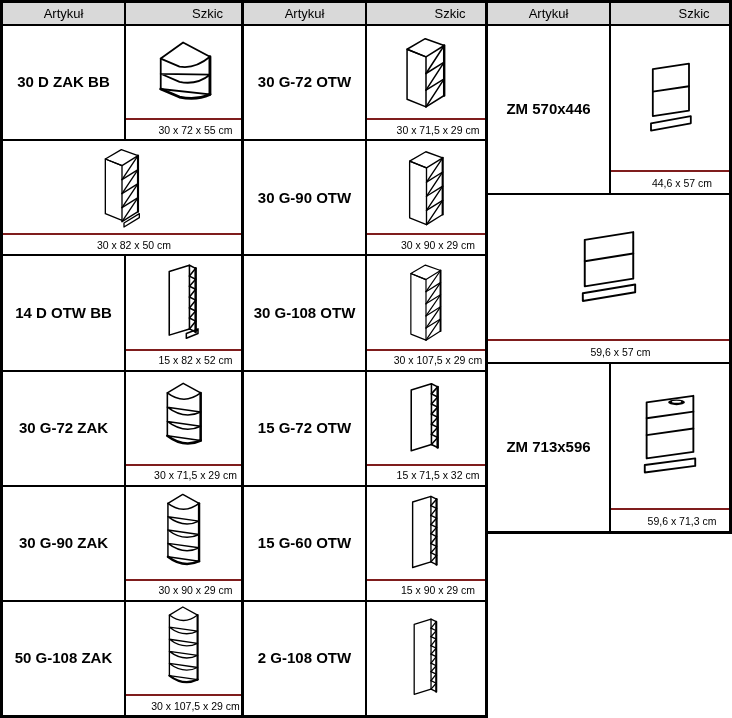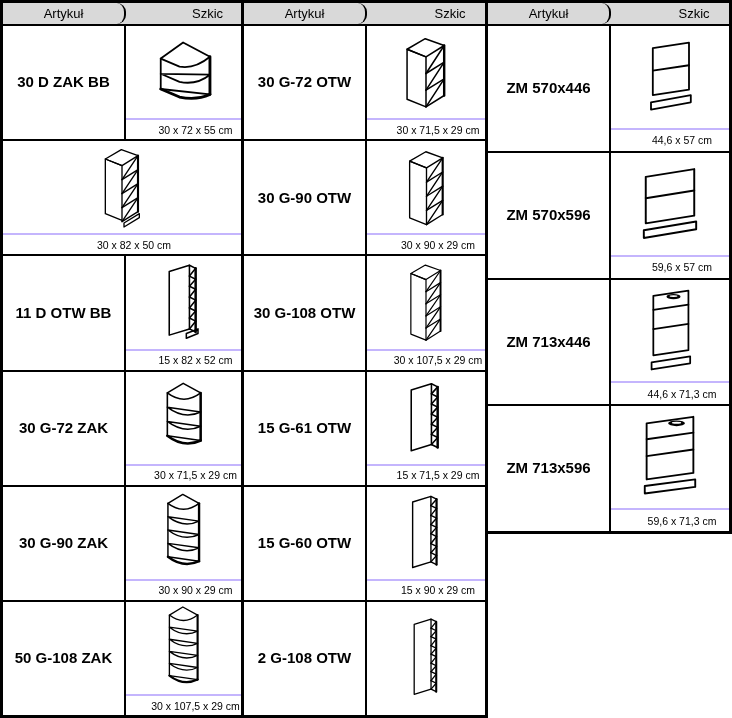--- a/index.html
+++ b/index.html
@@ -3,28 +3,28 @@
 <meta charset="utf-8">
 <style>
   html,body{margin:0;padding:0;background:#fff;}
   body{width:732px;height:718px;font-family:"Liberation Sans",sans-serif;color:#000;}
   .catalog{display:flex;align-items:flex-start;width:732px;}
   .sheet{box-sizing:border-box;border:3px solid #000;display:flex;flex-direction:column;background:#fff;}
   .s1{width:244px;height:718px;}
   .s2{width:247px;height:718px;margin-left:-3px;}
   .s3{width:247px;height:534px;margin-left:-3px;}
   .hdr{display:flex;height:21px;flex:none;background:#d9d9d9;}
-  .hc{width:121px;flex:none;border-right:2px solid #000;display:flex;align-items:center;justify-content:center;font-size:13px;border-radius:9px;}
+  .hc{width:121px;flex:none;border-right:2px solid #000;display:flex;align-items:center;justify-content:center;font-size:13px;}
   .hc2{flex:1;border-right:none;padding-left:48px;}
   .row{flex:1;display:flex;border-top:2px solid #000;min-height:0;}
   .art{width:121px;flex:none;border-right:2px solid #000;display:flex;align-items:center;justify-content:center;
        font-weight:bold;font-size:15px;text-align:center;line-height:1.1;}
   .sk{flex:1;display:flex;flex-direction:column;min-width:0;}
   .img{flex:1;display:flex;align-items:center;justify-content:center;overflow:hidden;padding:2px;}
-  .cap{flex:none;height:19px;border-top:2px solid #c4b5fd;display:flex;align-items:center;justify-content:center;
+  .cap{flex:none;height:19px;border-top:2px solid #7f1d1d;display:flex;align-items:center;justify-content:center;
        font-size:10.5px;white-space:nowrap;padding-left:24px;}
   .s3 .cap{height:21px;}
   svg{display:block;}
   .ln{fill:none;stroke:#000;stroke-width:2;stroke-linecap:round;stroke-linejoin:round;}
   .lnb{fill:none;stroke:#000;stroke-width:3.2;stroke-linecap:round;stroke-linejoin:round;}
 </style>
 </head>
 <body>
 
 <div class="catalog">
@@ -62,21 +62,21 @@
             <path class="ln" d="M33,55 L57,40 M33,76 L57,61 M33,97 L57,82 M33,118 L57,103"></path>
             <path class="ln" d="M33,55 L57,19 M33,76 L57,40 M33,97 L57,61 M33,118 L57,82"></path>
             <polygon class="ln" points="36,120 59,106 59,112 36,126"></polygon>
           </svg>
         </div>
         <div class="cap">30 x 82 x 50 cm</div>
       </div>
     </div>
 
     <div class="row">
-      <div class="art">11 D OTW BB</div>
+      <div class="art">14 D OTW BB</div>
       <div class="sk">
         <div class="img">
           <svg width="42" height="87" viewBox="0 0 54 112">
             <polygon class="ln" points="8,16 34,8 34,90 8,98"></polygon>
             <path class="ln" d="M34,8 L42,12 M34,90 L42,94"></path>
             <path class="lnb" d="M42,12 V94"></path>
             <path class="ln" d="M34,22 L42,26 M34,35 L42,39 M34,49 L42,53 M34,63 L42,67 M34,76 L42,80"></path>
             <path class="ln" d="M34,22 L42,12 M34,35 L42,26 M34,49 L42,39 M34,63 L42,53 M34,76 L42,67 M34,90 L42,80"></path>
             <polygon class="ln" points="30,96 45,90 45,96 30,102"></polygon>
           </svg>
@@ -191,32 +191,32 @@
             <path class="lnb" d="M57,19 V119"></path>
             <path class="ln" d="M33,54 L57,39 M33,74 L57,59 M33,94 L57,79 M33,114 L57,99 M33,134 L57,119"></path>
             <path class="ln" d="M33,54 L57,19 M33,74 L57,39 M33,94 L57,59 M33,114 L57,79 M33,134 L57,99"></path>
           </svg>
         </div>
         <div class="cap">30 x 107,5 x 29 cm</div>
       </div>
     </div>
 
     <div class="row">
-      <div class="art">15 G-61 OTW</div>
+      <div class="art">15 G-72 OTW</div>
       <div class="sk">
         <div class="img">
           <svg width="42" height="80" viewBox="0 0 54 100">
             <polygon class="ln" points="8,14 34,6 34,84 8,92"></polygon>
             <path class="ln" d="M34,6 L42,10 M34,84 L42,88"></path>
             <path class="lnb" d="M42,10 V88"></path>
             <path class="ln" d="M34,19 L42,23 M34,32 L42,36 M34,45 L42,49 M34,58 L42,62 M34,71 L42,75"></path>
             <path class="ln" d="M34,19 L42,10 M34,32 L42,23 M34,45 L42,36 M34,58 L42,49 M34,71 L42,62 M34,84 L42,75"></path>
           </svg>
         </div>
-        <div class="cap">15 x 71,5 x 29 cm</div>
+        <div class="cap">15 x 71,5 x 32 cm</div>
       </div>
     </div>
 
     <div class="row">
       <div class="art">15 G-60 OTW</div>
       <div class="sk">
         <div class="img">
           <svg width="38" height="82" viewBox="0 0 54 116">
             <polygon class="ln" points="8,14 34,6 34,99 8,107"></polygon>
             <path class="ln" d="M34,6 L42,10 M34,99 L42,103"></path>
@@ -259,48 +259,32 @@
             <polygon class="ln" points="14,10 54,4 54,56 14,62"></polygon>
             <path class="ln" d="M14,35 L54,29"></path>
             <polygon class="ln" points="12,70 56,62 56,70 12,78"></polygon>
           </svg>
         </div>
         <div class="cap">44,6 x 57 cm</div>
       </div>
     </div>
 
     <div class="row">
-      <div class="art">ZM 570x596</div>
       <div class="sk">
         <div class="img">
           <svg width="64" height="78" viewBox="0 0 66 80">
             <polygon class="ln" points="8,12 58,4 58,52 8,60"></polygon>
             <path class="ln" d="M8,34 L58,26"></path>
             <polygon class="ln" points="6,67 60,58 60,66 6,75"></polygon>
           </svg>
         </div>
         <div class="cap">59,6 x 57 cm</div>
       </div>
     </div>
 
-    <div class="row">
-      <div class="art">ZM 713x446</div>
-      <div class="sk">
-        <div class="img">
-          <svg width="58" height="86" viewBox="0 0 66 98">
-            <polygon class="ln" points="14,10 54,4 54,72 14,78"></polygon>
-            <ellipse cx="37" cy="11" rx="8" ry="3" fill="#000"></ellipse>
-            <ellipse cx="37" cy="10.3" rx="4.5" ry="1" fill="#fff"></ellipse>
-            <path class="ln" d="M14,26 L54,20 M14,48 L54,42"></path>
-            <polygon class="ln" points="12,86 56,79 56,87 12,94"></polygon>
-          </svg>
-        </div>
-        <div class="cap">44,6 x 71,3 cm</div>
-      </div>
-    </div>
 
     <div class="row">
       <div class="art">ZM 713x596</div>
       <div class="sk">
         <div class="img">
           <svg width="62" height="86" viewBox="0 0 66 92">
             <polygon class="ln" points="8,10 58,3 58,63 8,70"></polygon>
             <ellipse cx="40" cy="10" rx="9" ry="3" fill="#000"></ellipse>
             <ellipse cx="40" cy="9.3" rx="5" ry="1" fill="#fff"></ellipse>
             <path class="ln" d="M8,27 L58,20 M8,45 L58,38"></path>

